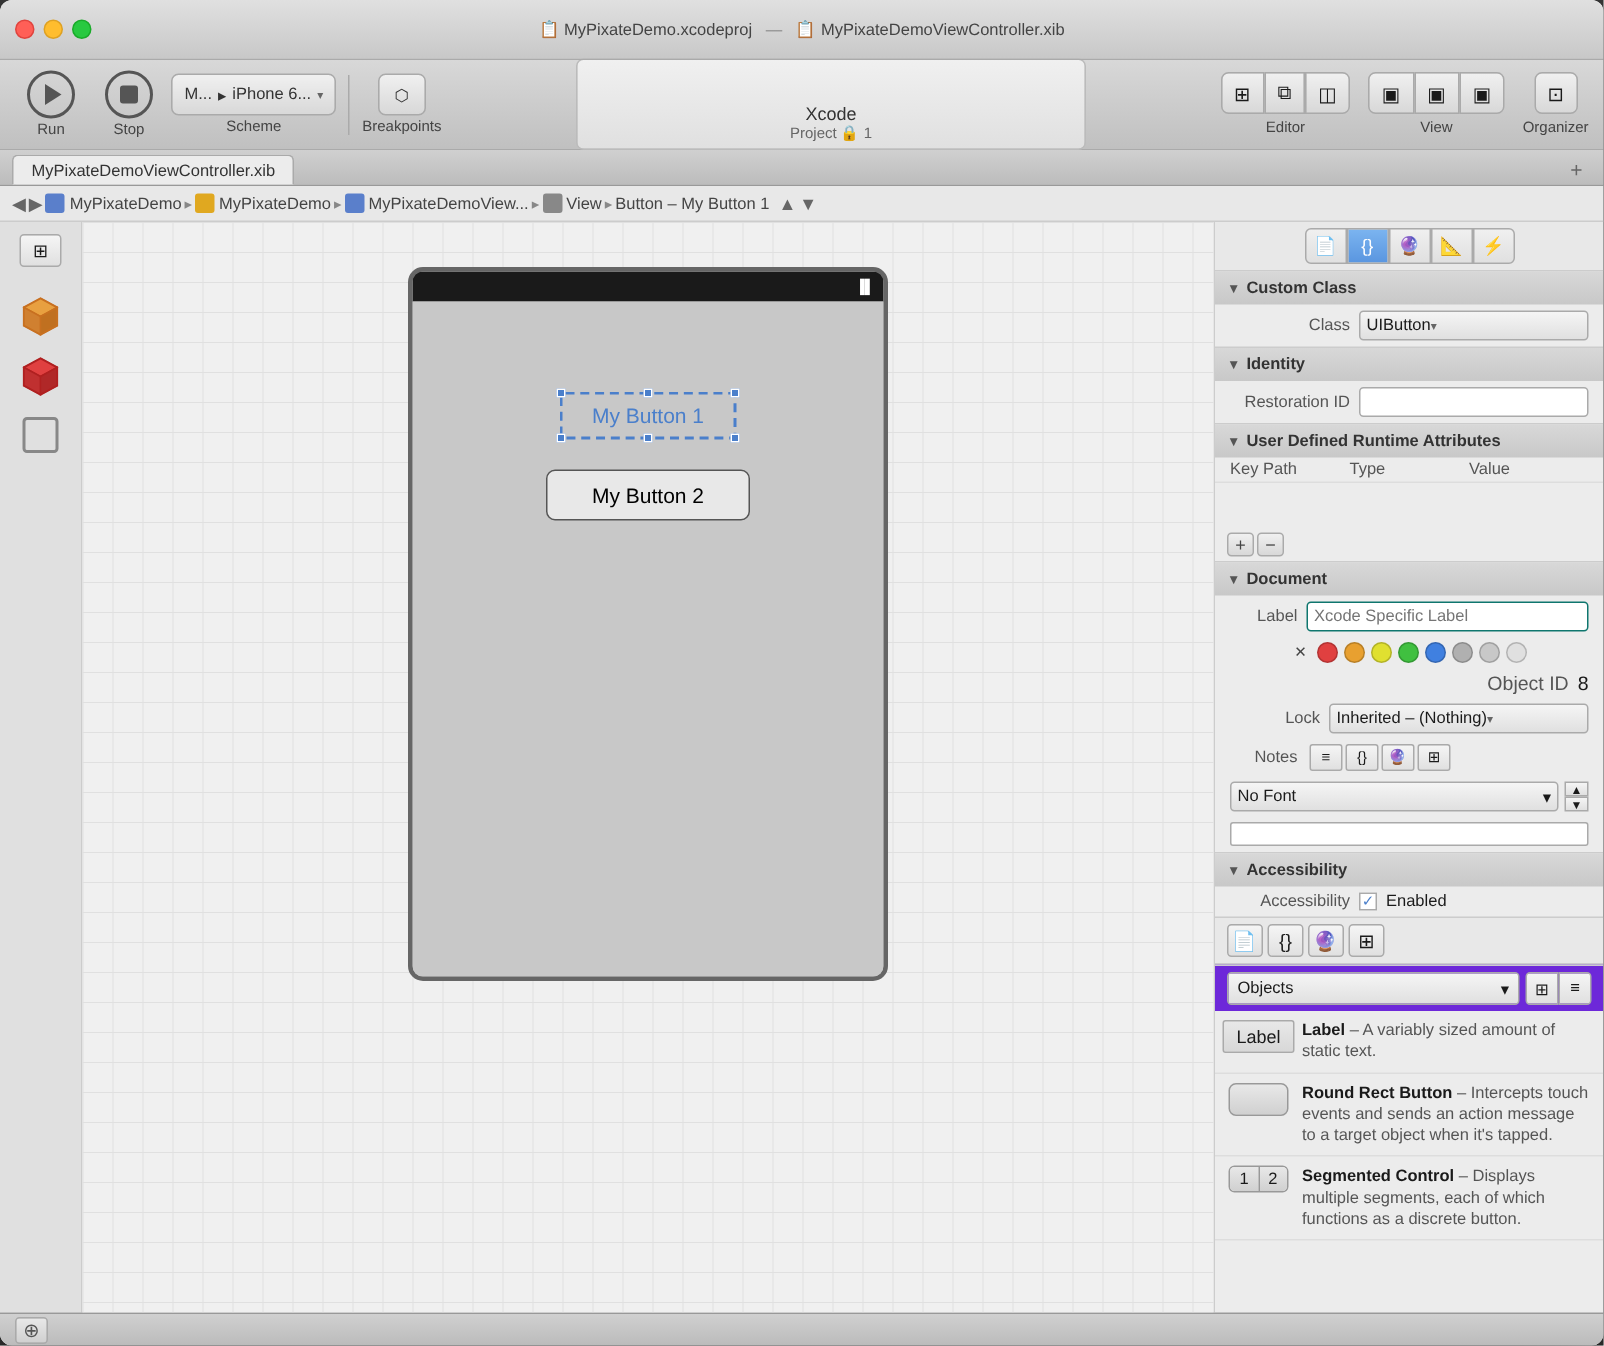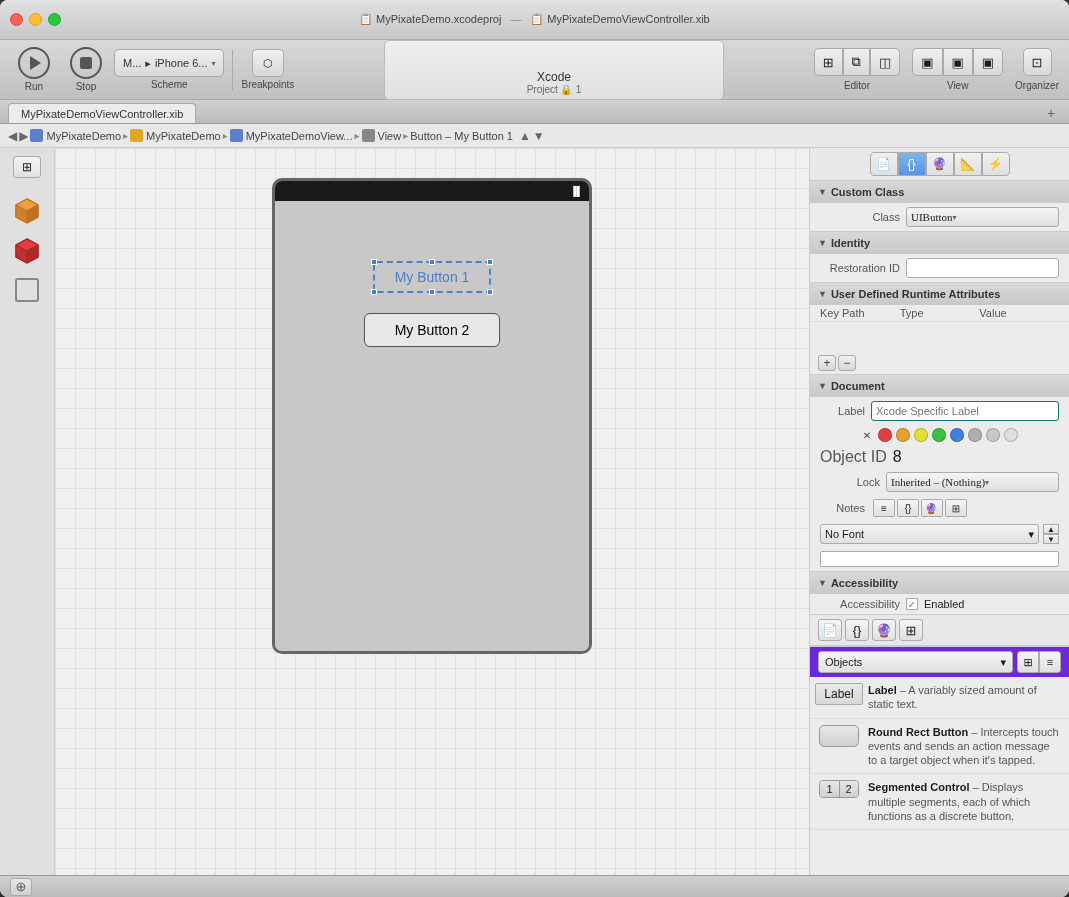--- a/index.html
+++ b/index.html
@@ -371,21 +371,20 @@
       height: 20px;
       background: linear-gradient(to bottom, #f5f5f5, #e0e0e0);
       border: 1px solid #aaa;
       border-radius: 3px;
       padding: 0 4px;
       font-size: 11px;
       display: flex;
       align-items: center;
       justify-content: flex-start;
       cursor: pointer;
-      font-family: Liberation Serif, serif;
     }
     .inspector-select .arrow { font-size: 8px; color: #666; }
     .table-header {
       display: flex;
       padding: 2px 10px;
       font-size: 11px;
       color: #555;
       border-bottom: 1px solid #ddd;
     }
     .table-col { flex: 1; }
@@ -433,21 +432,22 @@
     .x-btn {
       width: 14px; height: 14px;
       display: flex; align-items: center; justify-content: center;
       font-size: 10px; color: #444; cursor: pointer;
     }
     .obj-id-row {
       display: flex;
       align-items: center;
       padding: 3px 10px;
       gap: 6px;
-      font-size: 16px;
+      font-size: 13px;
+      justify-content: flex-end;
     }
     .obj-id-lbl { color: #555; min-width: 60px; text-align: right; }
     .lock-row {
       display: flex;
       align-items: center;
       padding: 3px 10px;
       gap: 6px;
       font-size: 11px;
     }
     .lock-lbl { color: #555; min-width: 60px; text-align: right; }

